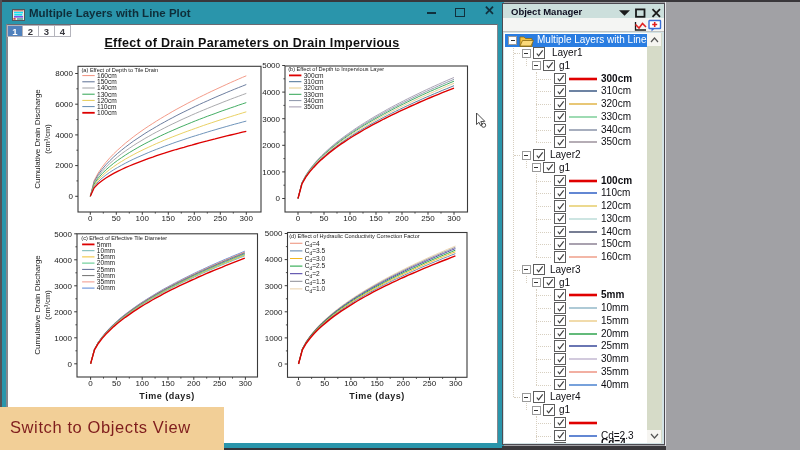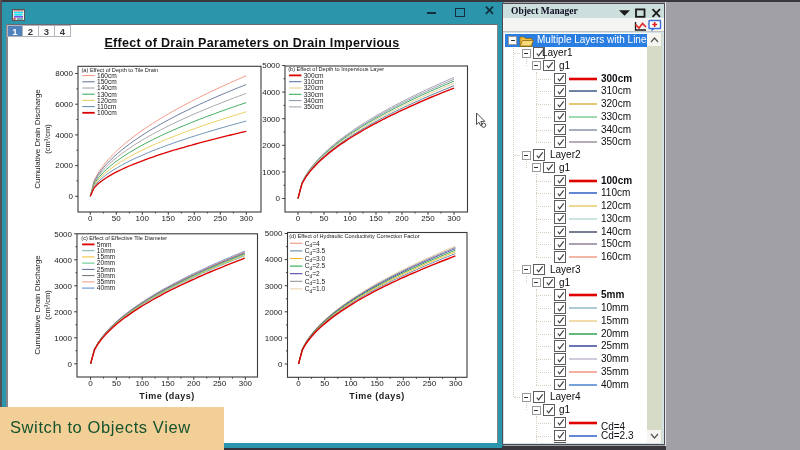--- a/index.html
+++ b/index.html
@@ -14,46 +14,47 @@
   border-left:2px solid #86868c; border-top:1px solid #6a6a72; border-right:1px solid #86868c; overflow:hidden; }
 .wbtn { position:absolute; top:0; color:#11303d; }
 #tabs { position:absolute; left:7px; top:25px; height:12px; display:flex; }
 .tab { width:16px; height:12px; border:1px solid #b4b4bc; border-left:none; background:#fff;
   font-size:9.5px; font-weight:600; color:#3a3a40; text-align:center; line-height:11px; }
 .tab.first { border-left:1px solid #b4b4bc; background:#4f81bd; color:#fff; }
 #gtitle { position:absolute; left:6px; top:36px; width:492px; text-align:center;
   font-size:12.5px; font-weight:bold; color:#111; text-decoration:underline; letter-spacing:0.3px; }
 #panel { position:absolute; left:502px; top:3px; width:163px; height:442px;
   background:#d2e2e5; border:1px solid #4c4a52; overflow:hidden; }
-#ptitle { position:absolute; left:0; top:0; width:100%; height:16px; background:#ccdfdc;font-family:Liberation Serif, serif; }
+#ptitle { position:absolute; left:0; top:0; width:100%; height:16px; background:#ccdfdc; }
 #ptitle .t { position:absolute; left:8px; top:2px; font-size:11px; font-weight:bold; color:#0d0d20; }
 .sbtn { position:absolute; left:0; width:14px; height:13px; background:#f6f5f1; }
 .tl { position:absolute; font-size:10px; color:#0d0d12; white-space:nowrap; }
 .tl.w { color:#fff; }
 .cb { position:absolute; width:11.5px; height:11.5px; background:#fff; border:1px solid #5e5e5e; }
 .cb svg { position:absolute; left:0.5px; top:0.5px; }
 .exp { position:absolute; width:9px; height:9px; background:#fff; border:1px solid #9a9a9a; }
 .minus { position:absolute; left:1.5px; top:3px; width:4px; height:1px; background:#333; }
 .selrow { position:absolute; width:142px; height:12.75px; background:#2a7de1; }
 #tooltip { position:absolute; left:0; top:407px; width:224px; height:43px; background:#f2cf97; z-index:30; }
-#tooltip span { position:absolute; left:10px; top:11px; font-size:16.5px; letter-spacing:0.6px; color:#14532d; }
+#tooltip span { position:absolute; left:10px; top:11px; font-size:16.5px; letter-spacing:0.6px; color:#7f1d1d; }
 .dot { position:absolute; border-left:1px dotted #d7cfc0; width:0; }
 .hdot { position:absolute; border-top:1px dotted #d7cfc0; height:0; }
 </style></head>
 <body>
 <div id="win">
   <svg class="abs" style="left:10px;top:7px" width="13" height="12" viewBox="0 0 13 12">
     <rect x="0.5" y="0.5" width="12" height="11" fill="#efeeea" stroke="#55555a"></rect>
     <rect x="1.5" y="1.3" width="10" height="1" fill="#c86050"></rect>
     <rect x="2" y="2.8" width="9" height="1.6" fill="#18dff2"></rect>
     <rect x="2.3" y="5" width="8" height="1.6" fill="#18dff2"></rect>
     <rect x="2" y="7" width="9" height="1.6" fill="#7a55e0"></rect>
     <rect x="1.4" y="9.2" width="2.2" height="1.4" fill="#d01818"></rect>
     <rect x="5" y="9.4" width="6" height="1.2" fill="#2a8a8a"></rect>
   </svg>
+  <div id="wtitle">Multiple Layers with Line Plot</div>
   <div class="wbtn" style="left:425px;top:10px;width:9px;height:2px;background:#11303d"></div>
   <div class="wbtn" style="left:453px;top:6px;width:10px;height:9px;border:1.6px solid #11303d"></div>
   <div class="wbtn" style="left:482px;top:1px;font-size:13px;font-weight:bold">✕</div>
   <div id="wcontent"></div>
 </div>
 <svg class="abs" style="left:0;top:0;z-index:5" width="500" height="448" viewBox="0 0 500 448">
 <rect x="78" y="66.3" width="183.0" height="145.7" fill="none" stroke="#3a3a3a" stroke-width="1.1"></rect>
 <line x1="90.3" y1="212" x2="90.3" y2="214.8" stroke="#3a3a3a" stroke-width="1"></line>
 <line x1="103.3" y1="212" x2="103.3" y2="213.6" stroke="#3a3a3a" stroke-width="0.9"></line>
 <text x="90.3" y="220.5" font-size="8" text-anchor="middle" fill="#1a1a1a">0</text>
@@ -369,21 +370,21 @@
     </svg>
 <div class="tl w" style="left:33.0px;top:1.4px">Multiple Layers with Line Plo</div>
 <div class="exp" style="left:17.5px;top:15.6px">
       <div class="minus"></div>
     </div>
 <div class="cb" style="left:29.0px;top:14.1px">
       <svg width="9" height="9" viewBox="0 0 9 9">
         <path d="M1.8 4.5 L3.6 6.8 L7.7 1.4" fill="none" stroke="#3c3c3c" stroke-width="1.2"></path>
       </svg>
     </div>
-<div class="tl" style="left:38px;top:14.1px">Layer1</div>
+<div class="tl" style="left:48px;top:14.1px">Layer1</div>
 <div class="exp" style="left:27.5px;top:28.4px">
       <div class="minus"></div>
     </div>
 <div class="cb" style="left:39.0px;top:26.9px">
       <svg width="9" height="9" viewBox="0 0 9 9">
         <path d="M1.8 4.5 L3.6 6.8 L7.7 1.4" fill="none" stroke="#3c3c3c" stroke-width="1.2"></path>
       </svg>
     </div>
 <div class="tl" style="left:55.0px;top:26.9px">g1</div>
 <div class="cb" style="left:50.0px;top:39.6px">
@@ -630,21 +631,21 @@
     </div>
 <div class="tl" style="left:55.0px;top:371.1px">g1</div>
 <div class="cb" style="left:50.0px;top:383.9px">
       <svg width="9" height="9" viewBox="0 0 9 9">
         <path d="M1.8 4.5 L3.6 6.8 L7.7 1.4" fill="none" stroke="#3c3c3c" stroke-width="1.2"></path>
       </svg>
     </div>
 <svg class="abs" style="left:65.0px;top:387.9px" width="28" height="4" viewBox="0 0 28 4">
       <line x1="0" y1="2" x2="28" y2="2" stroke="#e00000" stroke-width="2.6"></line>
     </svg>
-<div class="tl" style="left:97.0px;top:388px;font-weight:normal">Cd=4</div>
+<div class="tl" style="left:97.0px;top:404px;font-weight:bold">Cd=4</div>
 <div class="cb" style="left:50.0px;top:396.6px">
       <svg width="9" height="9" viewBox="0 0 9 9">
         <path d="M1.8 4.5 L3.6 6.8 L7.7 1.4" fill="none" stroke="#3c3c3c" stroke-width="1.2"></path>
       </svg>
     </div>
 <svg class="abs" style="left:65.0px;top:400.6px" width="28" height="4" viewBox="0 0 28 4">
       <line x1="0" y1="2" x2="28" y2="2" stroke="#2f5fc5" stroke-width="1.5"></line>
     </svg>
 <div class="tl" style="left:97.0px;top:396.6px;font-weight:normal">Cd=2.3</div>
 <div class="cb" style="left:50.0px;top:409.4px"></div>

